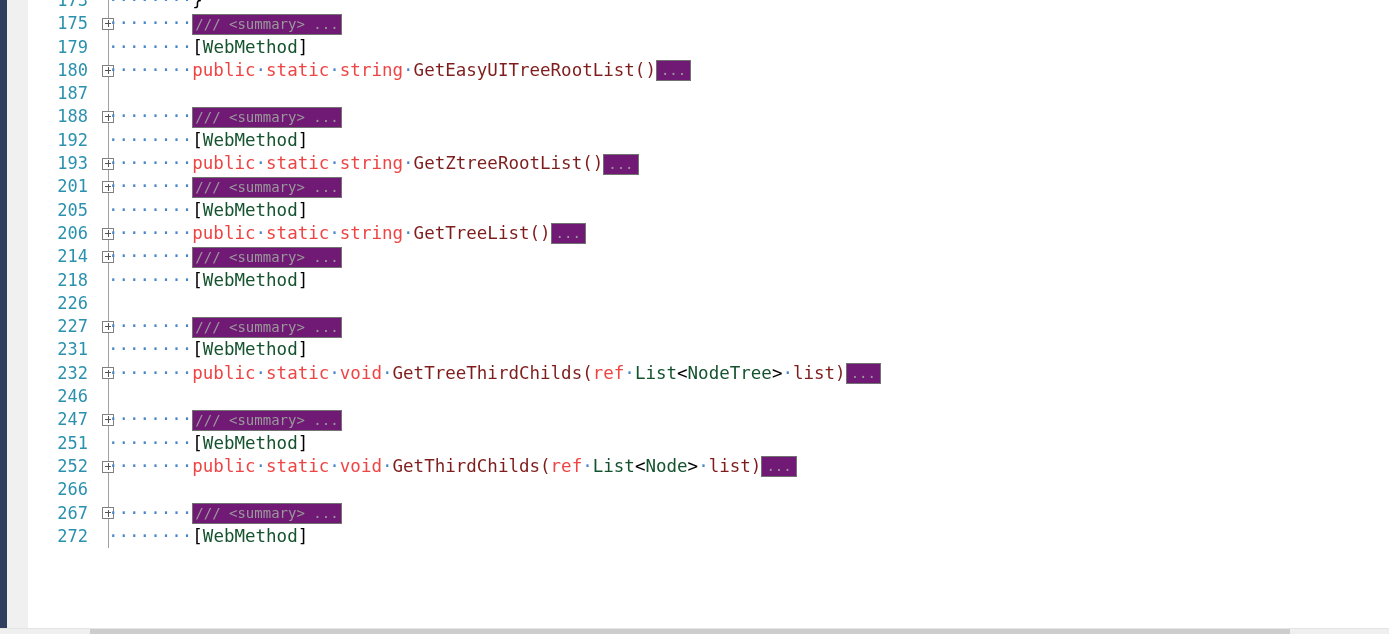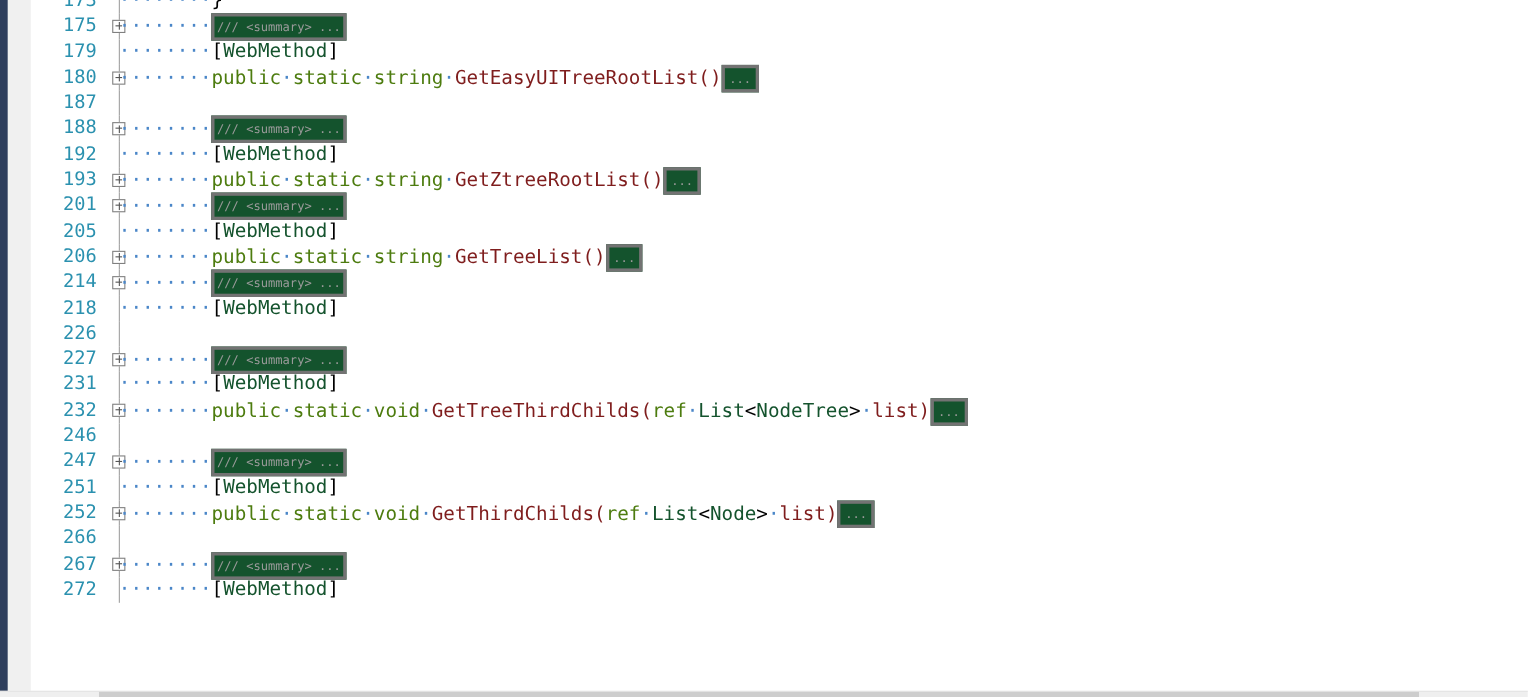--- a/index.html
+++ b/index.html
@@ -114,36 +114,36 @@
     font-size: 17.5px;
     font-family: "DejaVu Sans Mono", monospace;
     color: #000000;
   }
 
   
   .ws {
     color: #4a86c8;
     letter-spacing: 0;
   }
-  .kw   { color: #4d7c0f; }
+  .kw   { color: #ef4444; }
   .type { color: #14532d; }
   .id   { color: #7f1d1d; }
   .punc { color: #000000; }
 
   
   .collapsed {
     display: inline-block;
-    border: 3px solid #737373;
-    background: #14532d;
+    border: 1px solid #737373;
+    background: #701a75;
     color: #9a9a9a;
     padding: 0 2px;
     line-height: 19px;
     vertical-align: middle;
     font-family: "DejaVu Sans Mono", monospace;
-    font-size: 11px;
+    font-size: 14px;
   }
   .collapsed.ellipsis-only {
     color: #9a9a9a;
     padding: 0 4px;
   }
 
   
   .hscroll {
     position: absolute;
     left: 0; bottom: 0;

